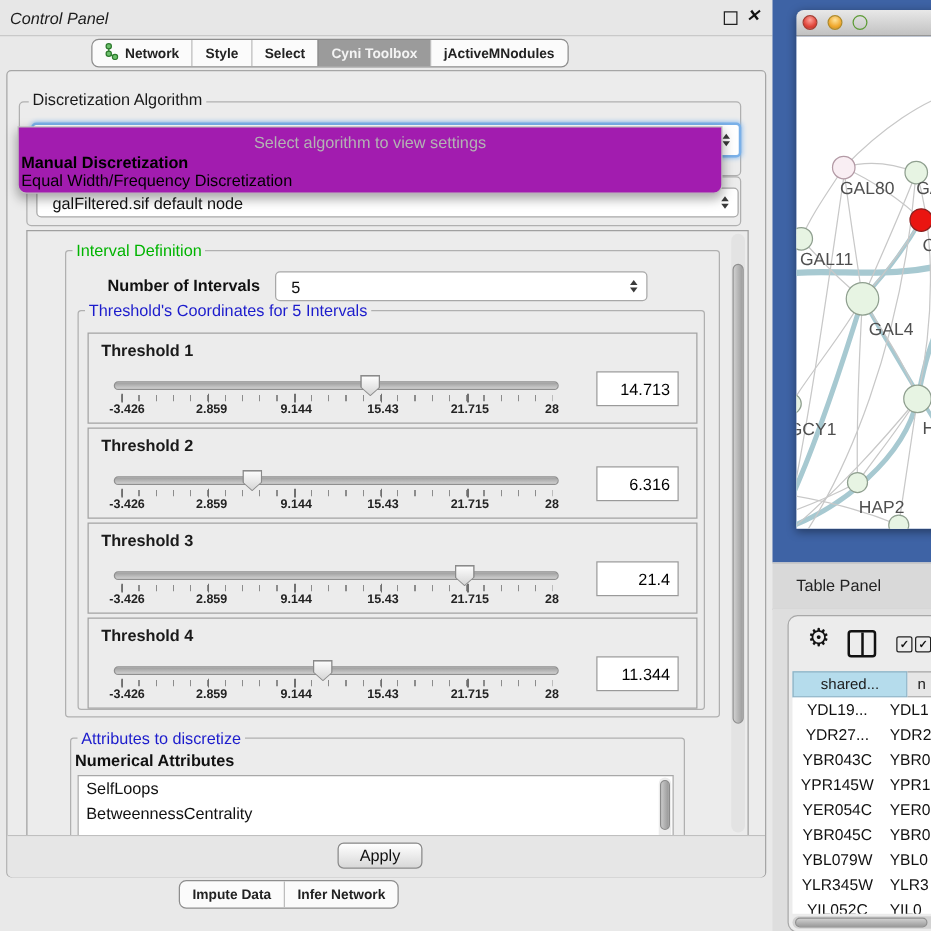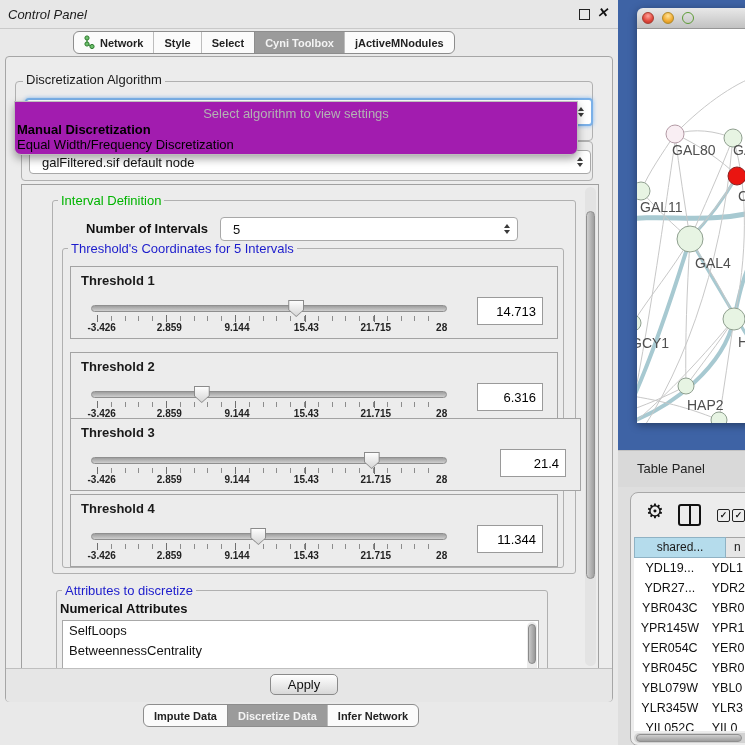--- a/index.html
+++ b/index.html
@@ -188,41 +188,41 @@
           <span style="left:3%">-3.426</span>
           <span style="left:22%">2.859</span>
           <span style="left:41%">9.144</span>
           <span style="left:60.5%">15.43</span>
           <span style="left:80%">21.715</span>
           <span style="left:98.5%">28</span>
         </div>
         <input class="val" value="14.713" style="">
       </div>
 
-      <div class="thr" style="top:157px;margin-top:10px;">
+      <div class="thr" style="top:157px;">
         <div class="ttl">Threshold 2</div>
         <div class="track">
             <div class="thumbw" style="left: 31%;">
               <i></i>
             </div>
           </div>
         <div class="ticks"></div>
         <div class="ticksM"></div>
         <div class="tlabels">
           <span style="left:3%">-3.426</span>
           <span style="left:22%">2.859</span>
           <span style="left:41%">9.144</span>
           <span style="left:60.5%">15.43</span>
           <span style="left:80%">21.715</span>
           <span style="left:98.5%">28</span>
         </div>
         <input class="val" value="6.316" style="">
       </div>
 
-      <div class="thr" style="top:233px;padding-left:23px;">
+      <div class="thr" style="top:233px;">
         <div class="ttl">Threshold 3</div>
         <div class="track">
             <div class="thumbw" style="left: 79%;">
               <i></i>
             </div>
           </div>
         <div class="ticks"></div>
         <div class="ticksM"></div>
         <div class="tlabels">
           <span style="left:3%">-3.426</span>
@@ -272,23 +272,20 @@
     </div>
 
     <div id="applyrow">
       <div id="applybtn">Apply</div>
     </div>
   </div>
 
   <div id="bottomtabs" class="tabstrip">
     <div class="tab">
         <span>Impute Data</span>
-      </div>
-    <div class="tab sel">
-        <span>Discretize Data</span>
       </div>
     <div class="tab">
         <span>Infer Network</span>
       </div>
   </div>
 
   <div id="blue"></div>
   <div id="macwin">
     <div id="mactb">
       <span class="light lr"></span>

